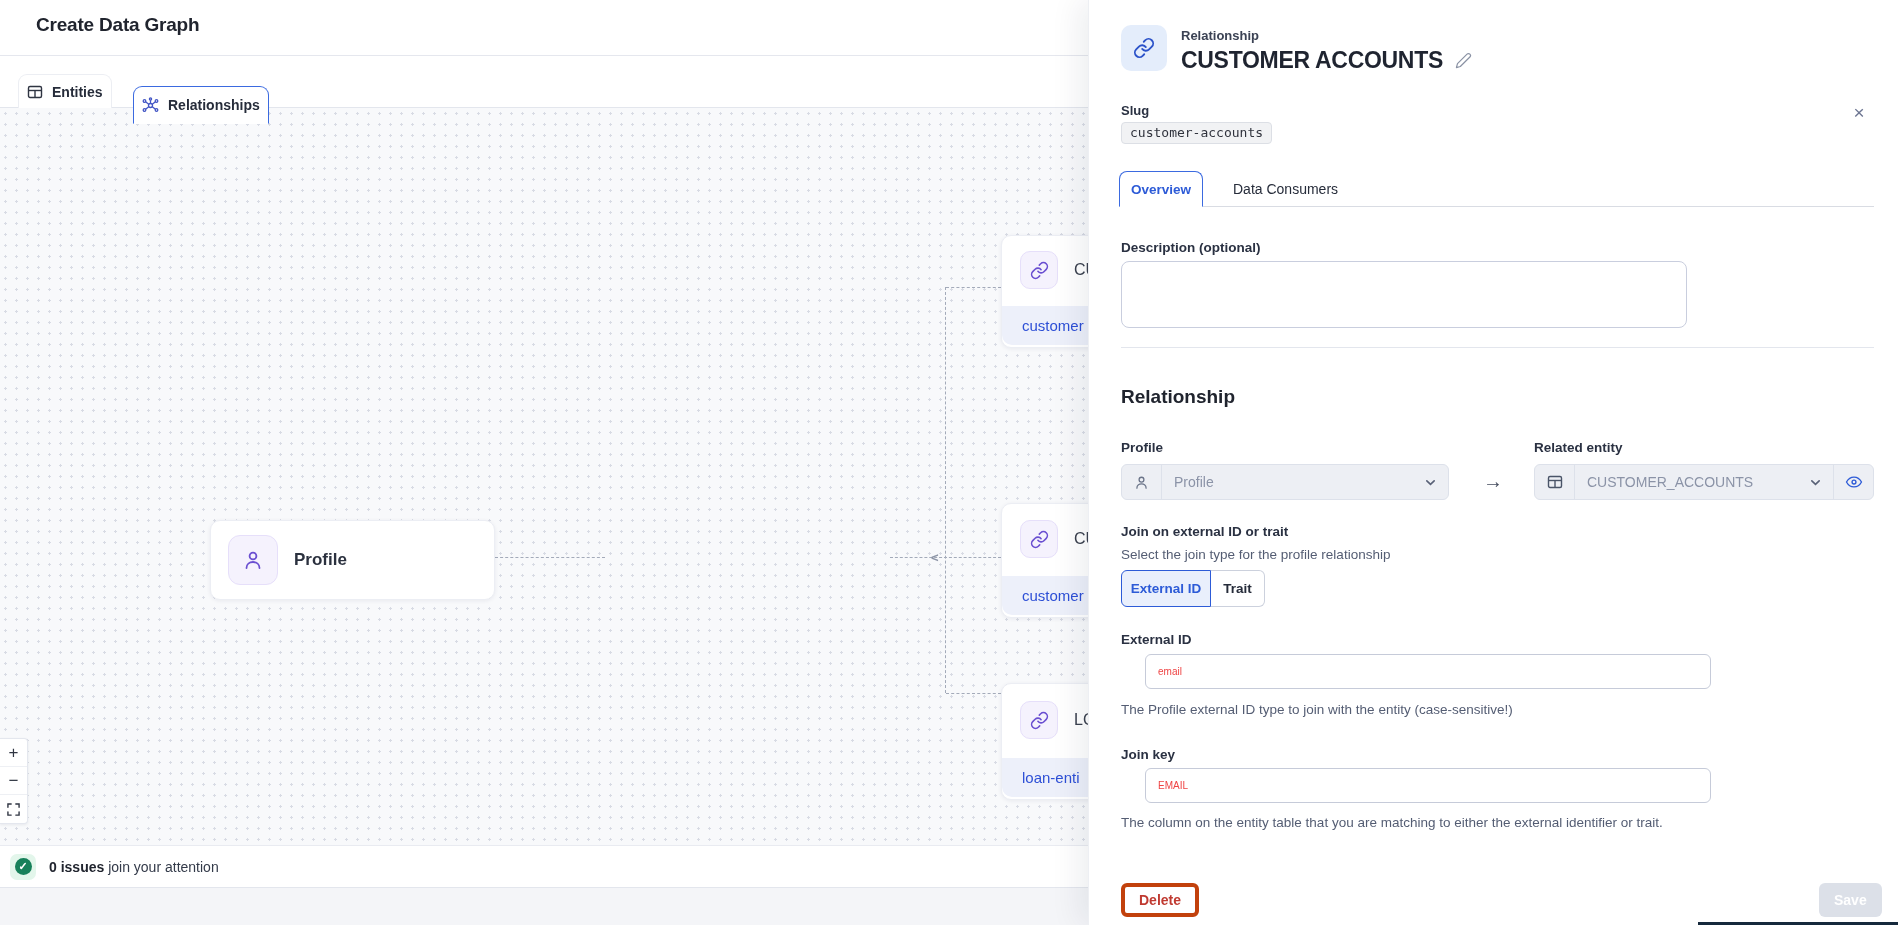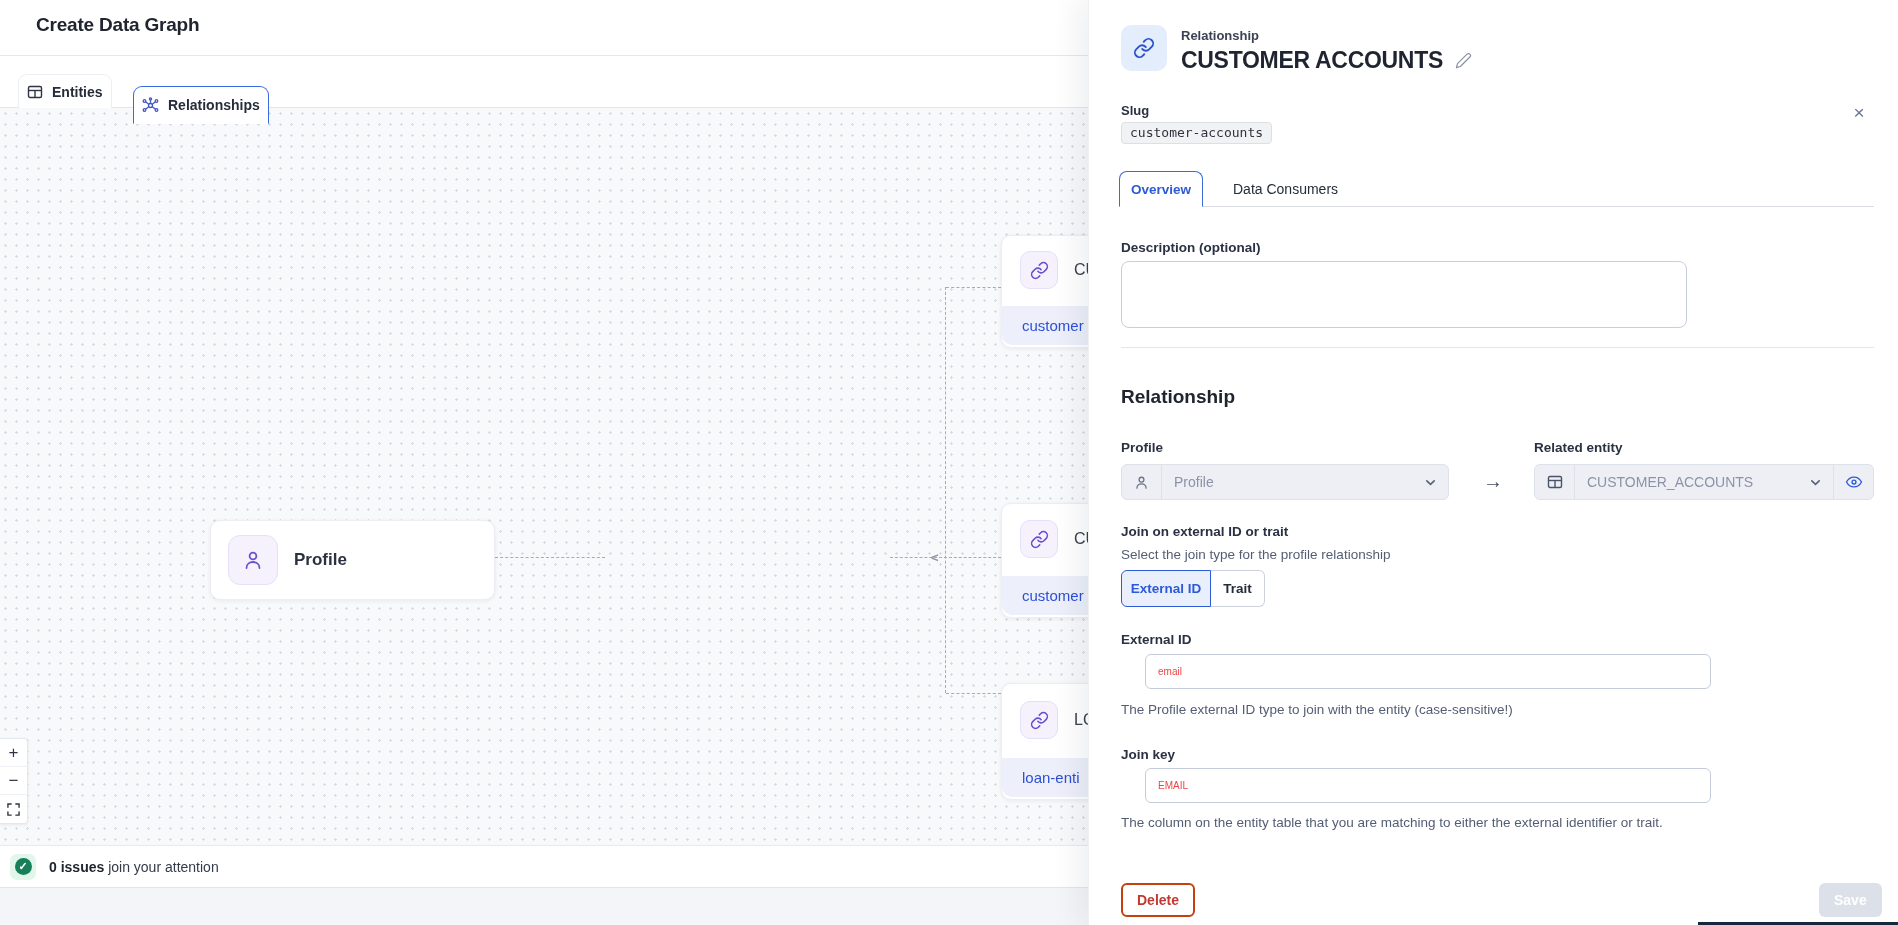--- a/index.html
+++ b/index.html
@@ -104,21 +104,21 @@
   .flow-arrow { position:absolute; left:1482px; top:470px; font-size:20px; color:#454c5e; }
   
 
   .toggle-group { position:absolute; left:32px; top:570px; display:flex; height:37px; }
   .tg-btn { display:flex; align-items:center; justify-content:center; font-size:13.5px; font-weight:700; cursor:pointer; }
   .tg-selected { width:90px; background:#e9effc; border:1.5px solid #2d5bd7; border-radius:6px 0 0 6px; color:#2d5bd7; z-index:2; }
   .tg-plain { width:54px; background:#fff; border:1px solid #ccd1dd; border-left:none; border-radius:0 6px 6px 0; color:#262c3a; }
 
   .txt-input { position:absolute; left:32px; width:566px; height:35px; border:1px solid #c6cbd9; border-radius:6px; font-family:"Liberation Sans", sans-serif; font-size:10px; color:#ef4444; padding:0 12px; outline:none; background:#fff;margin-left:24px; }
 
-  .btn-delete { position:absolute; left:32px; top:883px; height:34px; padding:0 14px; background:#fff; border:2px solid #c2410c; border-radius:6px; font-size:14px; font-weight:700; color:#c03a31; cursor:pointer; }
+  .btn-delete { position:absolute; left:32px; top:883px; height:34px; padding:0 14px; background:#fff; border:4px solid #c2410c; border-radius:6px; font-size:14px; font-weight:700; color:#c03a31; cursor:pointer; }
   .btn-save { position:absolute; left:730px; top:883px; height:34px; padding:0 15px; background:#dce0e8; border:none; border-radius:6px; font-size:14px; font-weight:700; color:#ffffff; }
   .dark-strip { position:absolute; left:609px; top:922px; width:201px; height:3px; background:#16293c; }
 </style>
 </head>
 <body>
 
 <div class="app">
 
   <div class="topbar">
     <h1>Create Data Graph</h1>

